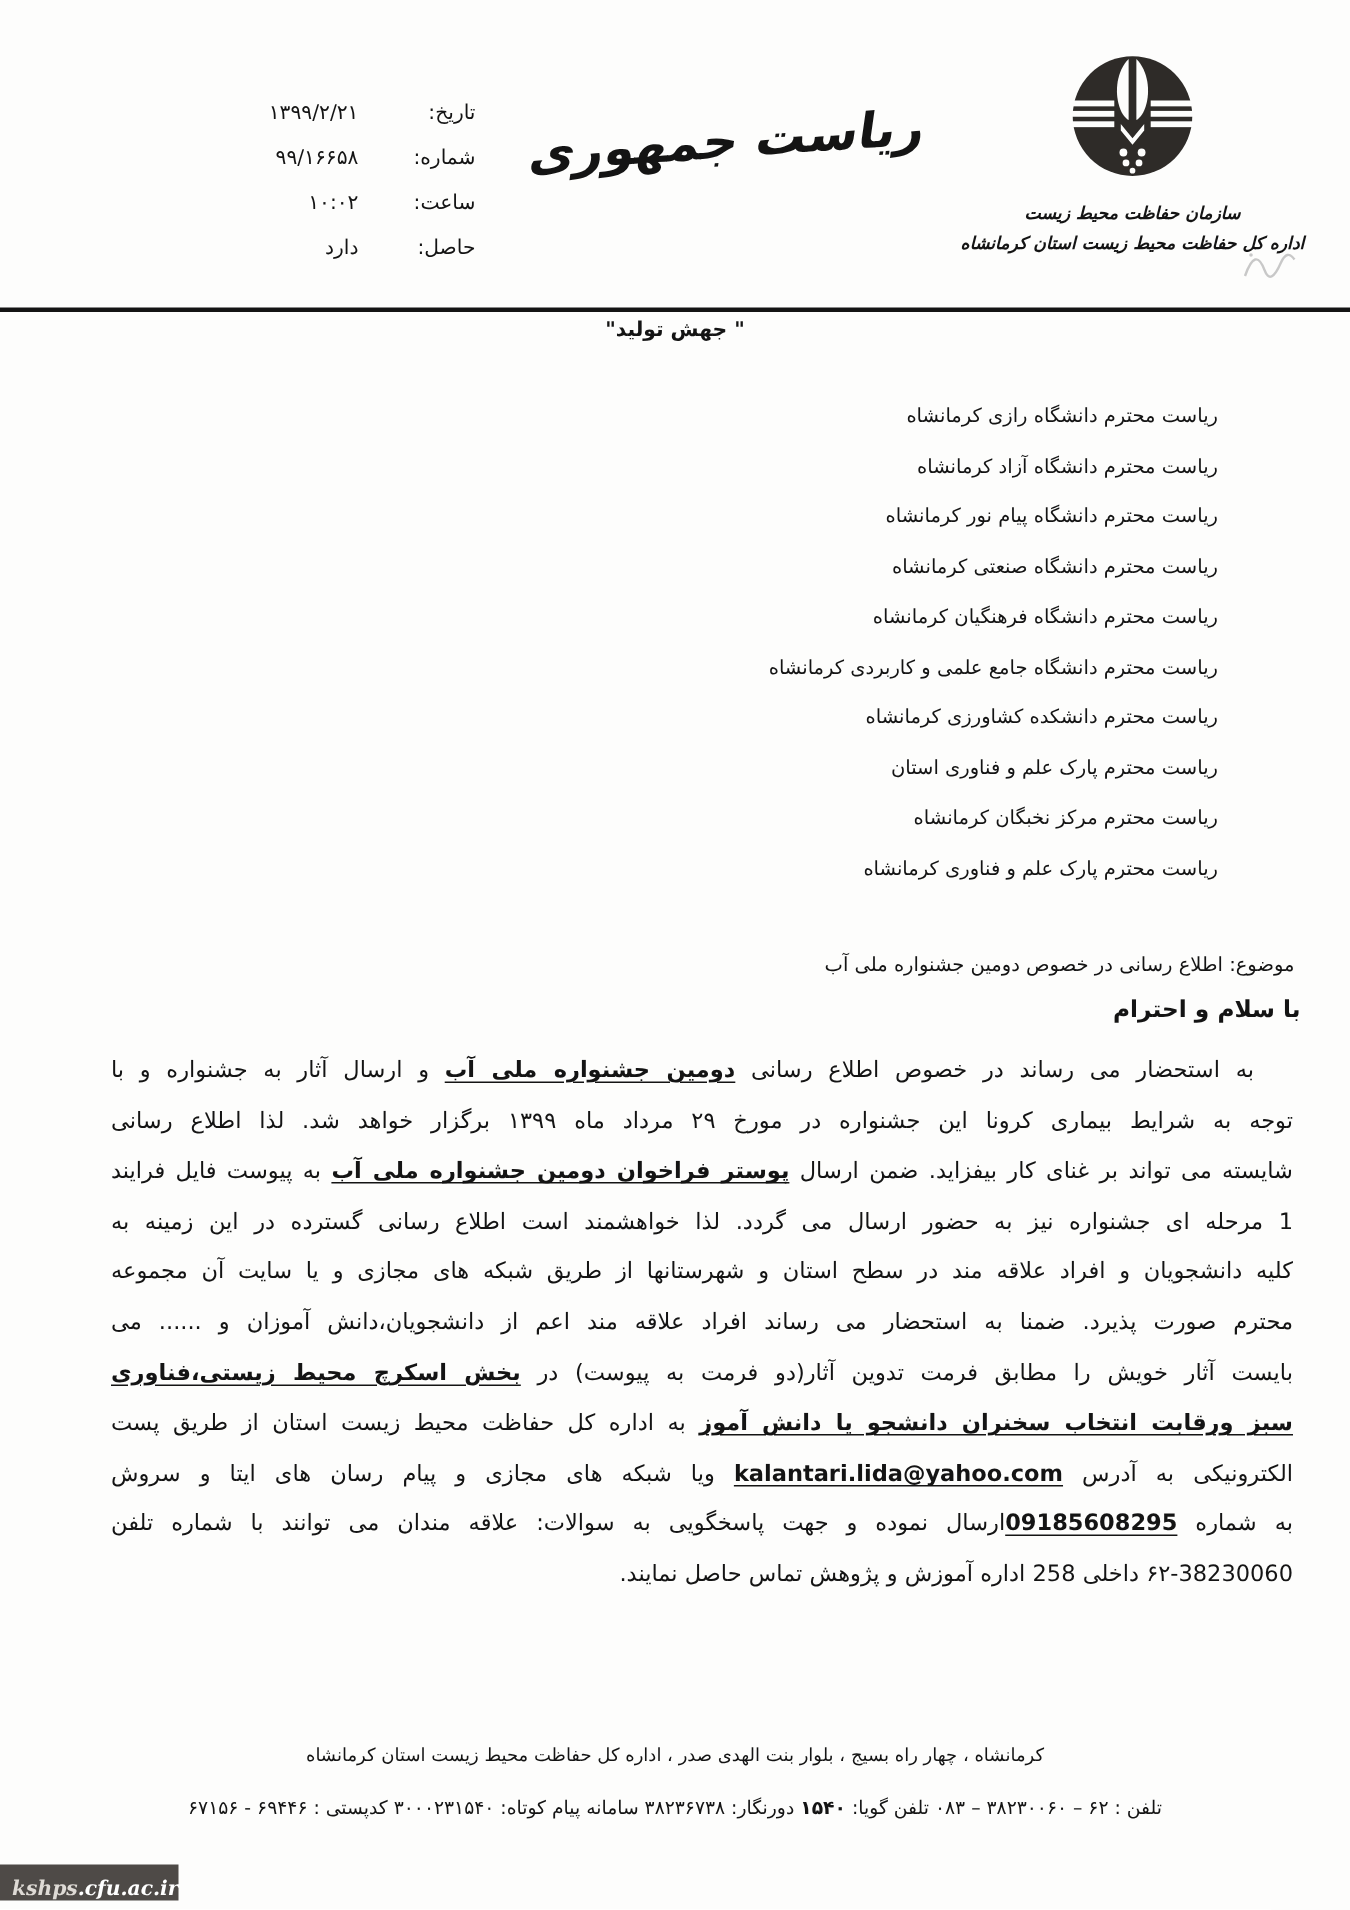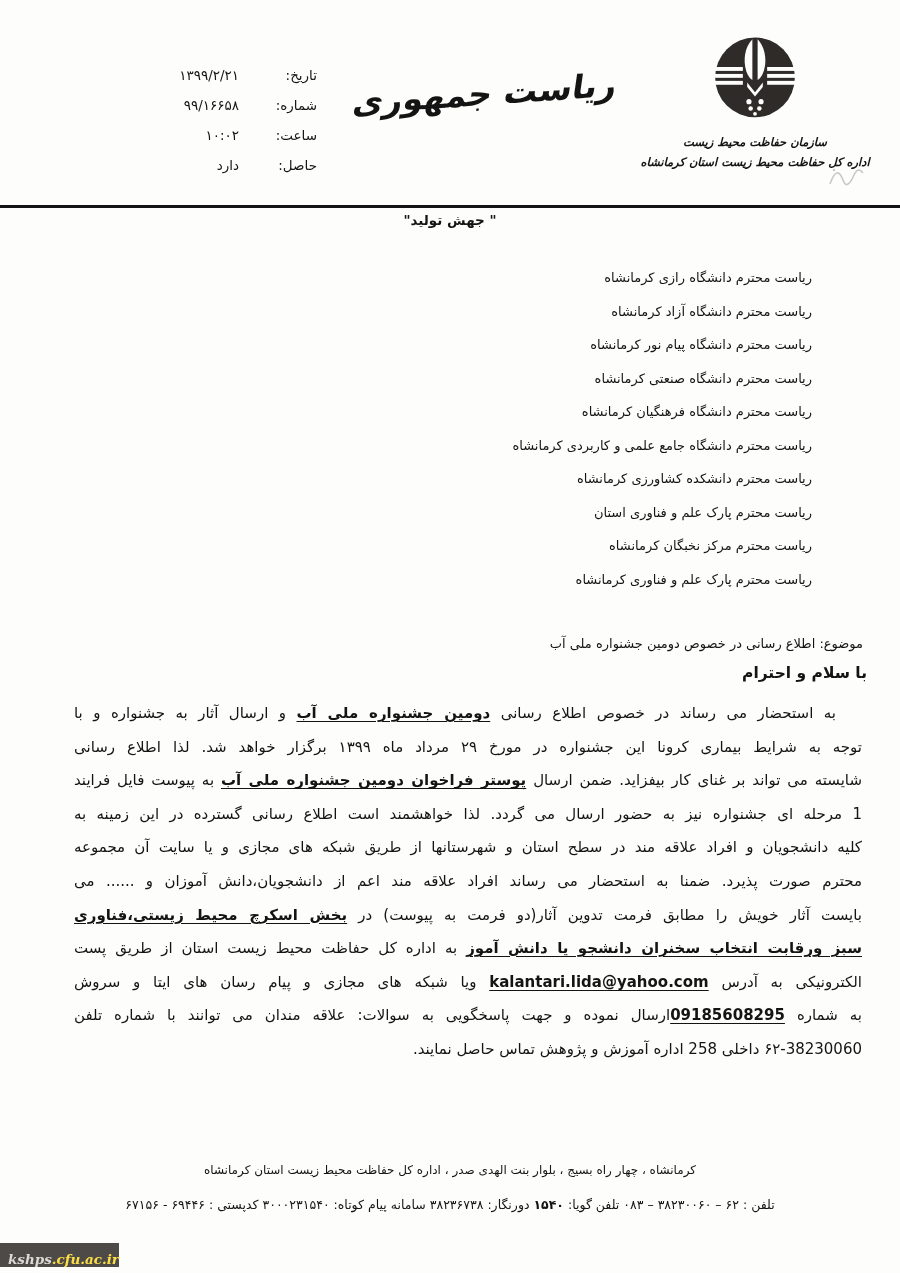--- a/index.html
+++ b/index.html
@@ -52,21 +52,21 @@
   
   .watermark{
     position:absolute;top:1243px;left:0;height:24px;
     background:#4e4a47;color:#dedad5;
     display:flex;align-items:flex-end;
     padding:0 0 0 8px;
     direction:ltr;
     font-family:"DejaVu Serif",serif;
     font-style:italic;font-weight:bold;font-size:13.5px;
   }
-  .watermark .suffix{color:#fde047;}
+  .watermark .suffix{color:#ffffff;}
 </style>
 </head>
 <body>
 
 <div class="page">
 
   <div class="meta">
     <div class="meta-row">
       <span class="meta-label">تاریخ:</span>
       <span class="meta-value">۱۳۹۹/۲/۲۱</span>

